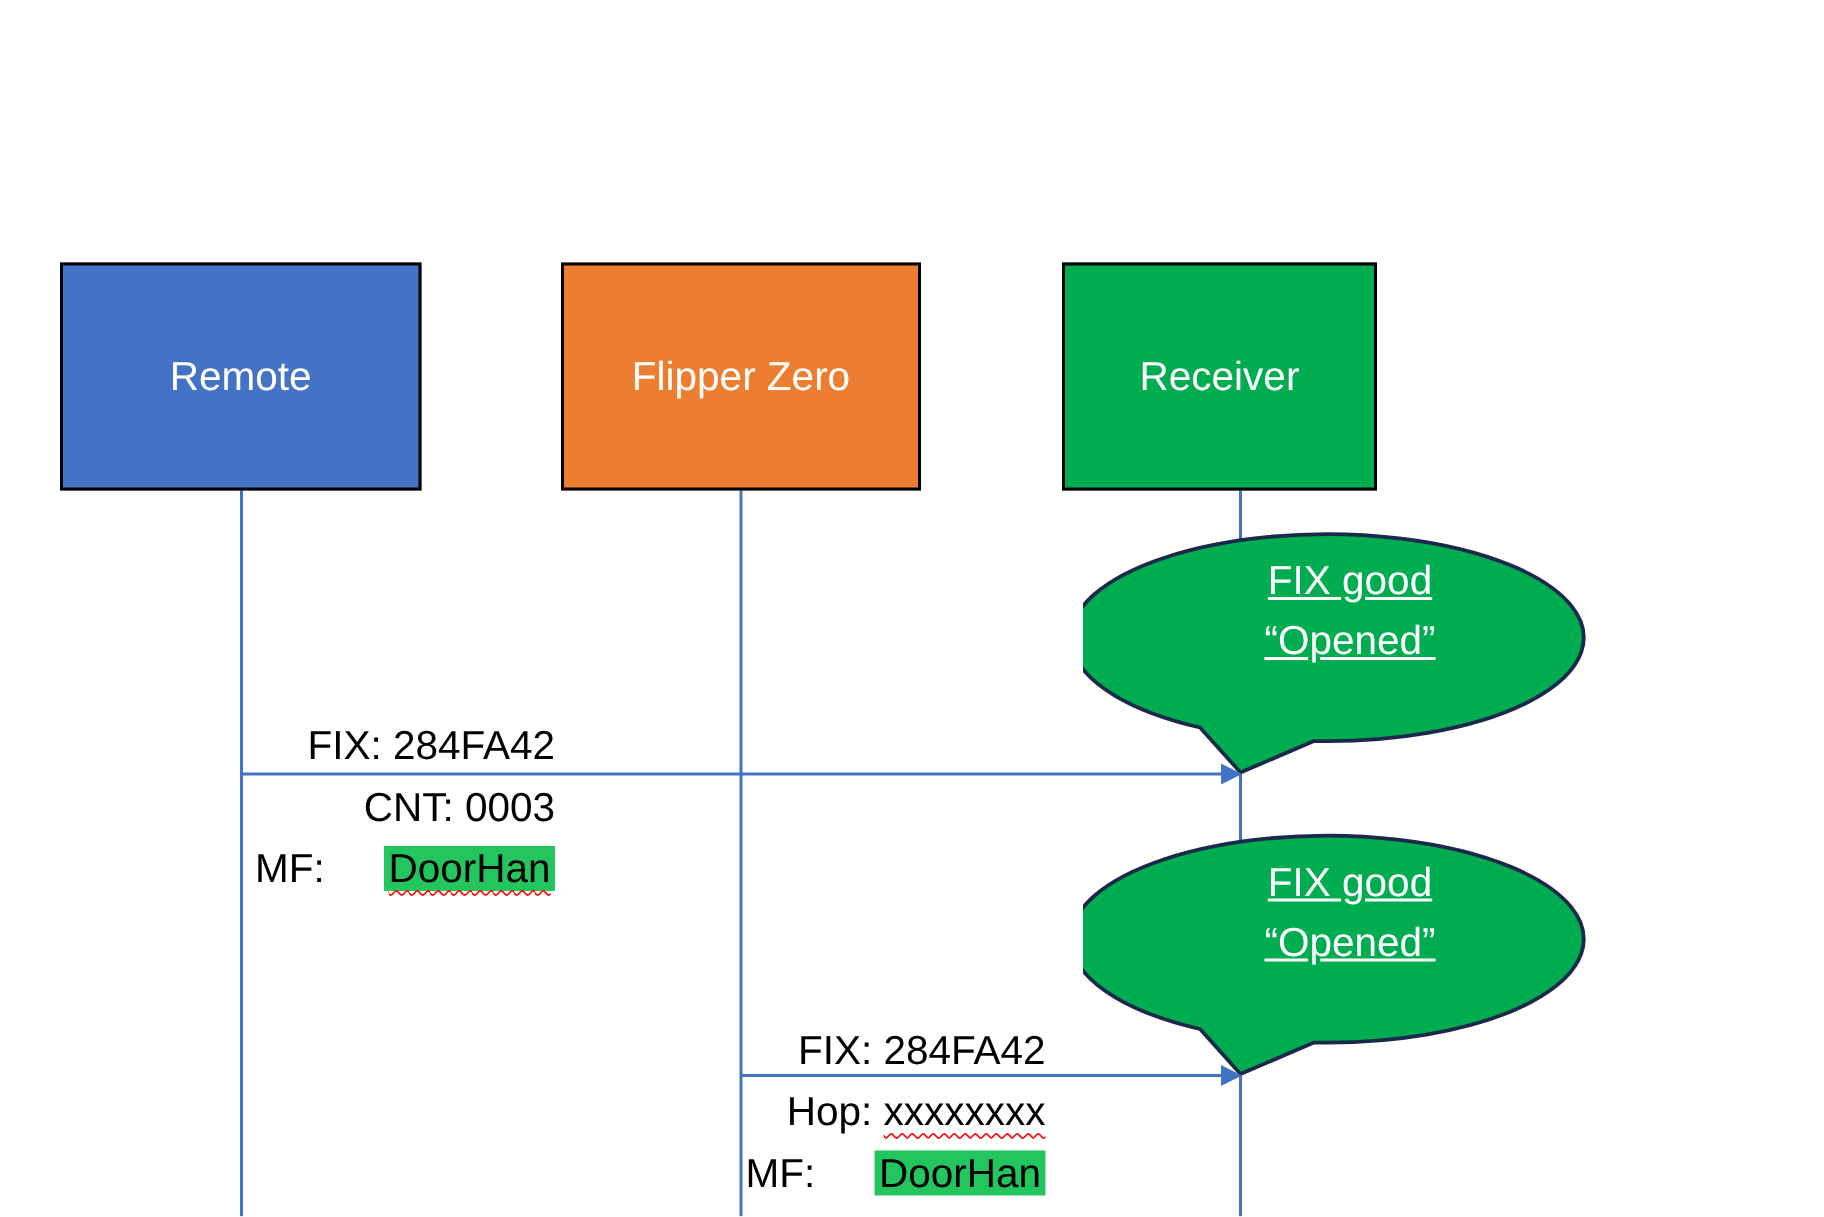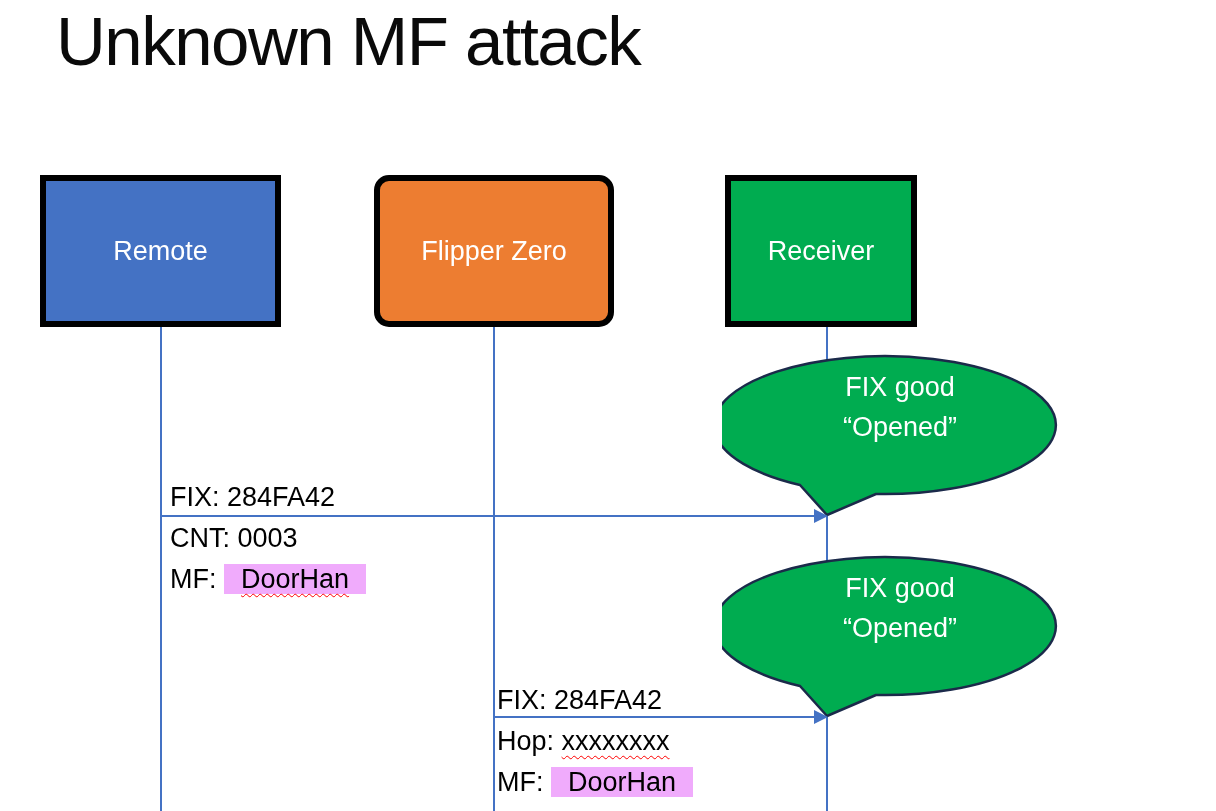--- a/index.html
+++ b/index.html
@@ -7,69 +7,68 @@
     position:relative; width:1216px; height:811px; background:#ffffff;
     font-family:"Liberation Sans", sans-serif; overflow:hidden;
   }
   .title{
     position:absolute; left:56px; top:2px;
     font-size:69px; font-weight:300; letter-spacing:-1.5px; color:#0a0a0a;
     white-space:nowrap;
   }
   .actor{
     position:absolute; top:175px; height:152px;
-    border:6px solid #000000; box-sizing:border-box;
+    border:2px solid #000000; box-sizing:border-box;
     display:flex; align-items:center; justify-content:center;
   }
   .actor span{ color:#ffffff; font-size:27px; }
   .actor.remote{ left:40px;  width:241px; background:#4472C4; }
-  .actor.flipper{ left:374px; width:240px; background:#ED7D31;border-radius:15px; }
-  .actor.receiver{ left:725px; width:192px; background:#00AC50; }
+  .actor.flipper{ left:374px; width:240px; background:#ED7D31; }
+  .actor.receiver{ left:708px; width:210px; background:#00AC50; }
   .lifeline{
     position:absolute; top:327px; height:484px; width:2px;
     background:#4472C4;
   }
   .lifeline.l1{ left:160px; } .lifeline.l2{ left:493px; } .lifeline.l3{ left:826px; }
 
   .bubble-svg{ position:absolute; left:722px; width:356px; height:170px; }
   .bubble-svg.b1{ top:352px; } .bubble-svg.b2{ top:553px; }
   .bubble-text{
     position:absolute; left:722px; width:356px; text-align:center;
-    color:#ffffff; font-size:27px; line-height:40px; z-index:5;
+    color:#ffffff; font-size:27px; line-height:40px; z-index:5;text-decoration:underline;
   }
   .bubble-text.b1{ top:367px; } .bubble-text.b2{ top:568px; }
 
   .arrow{ position:absolute; height:14px; z-index:6; }
   .arrow.a1{ left:161px; top:509px; width:667px; }
   .arrow.a2{ left:494px; top:710px; width:334px; }
   .arrow .shaft{ position:absolute; left:0; right:12px; top:6px; height:2px; background:#4472C4; }
   .arrow .head{
     position:absolute; right:0; top:0; width:0; height:0;
     border-top:7px solid transparent; border-bottom:7px solid transparent;
     border-left:14px solid #4472C4;
   }
 
-  .msg-block{ position:absolute; z-index:7; color:#000; font-size:27px; line-height:41px; white-space:nowrap; }
+  .msg-block{ position:absolute; z-index:7; color:#000; font-size:27px; line-height:41px; white-space:nowrap;text-align:right; }
   .msg-block.m1{ left:170px; top:477px; }
   .msg-block.m2{ left:497px; top:680px; }
-  .hl{ background:#f0abfc; padding:0 17px; }
+  .hl{ background:#22c55e; padding:0 3px;margin-left:32px; }
   .sq{
     text-decoration-line:underline;
     text-decoration-style:wavy;
     text-decoration-color:#FF0000;
     text-decoration-thickness:1px;
     text-underline-offset:5px;
   }
 </style>
 </head>
 <body>
 
 <div id="slide">
 
-  <div class="title">Unknown MF attack</div>
 
   <div class="lifeline l1"></div>
   <div class="lifeline l2"></div>
   <div class="lifeline l3"></div>
 
   <div class="actor remote">
     <span>Remote</span>
   </div>
   <div class="actor flipper">
     <span>Flipper Zero</span>

